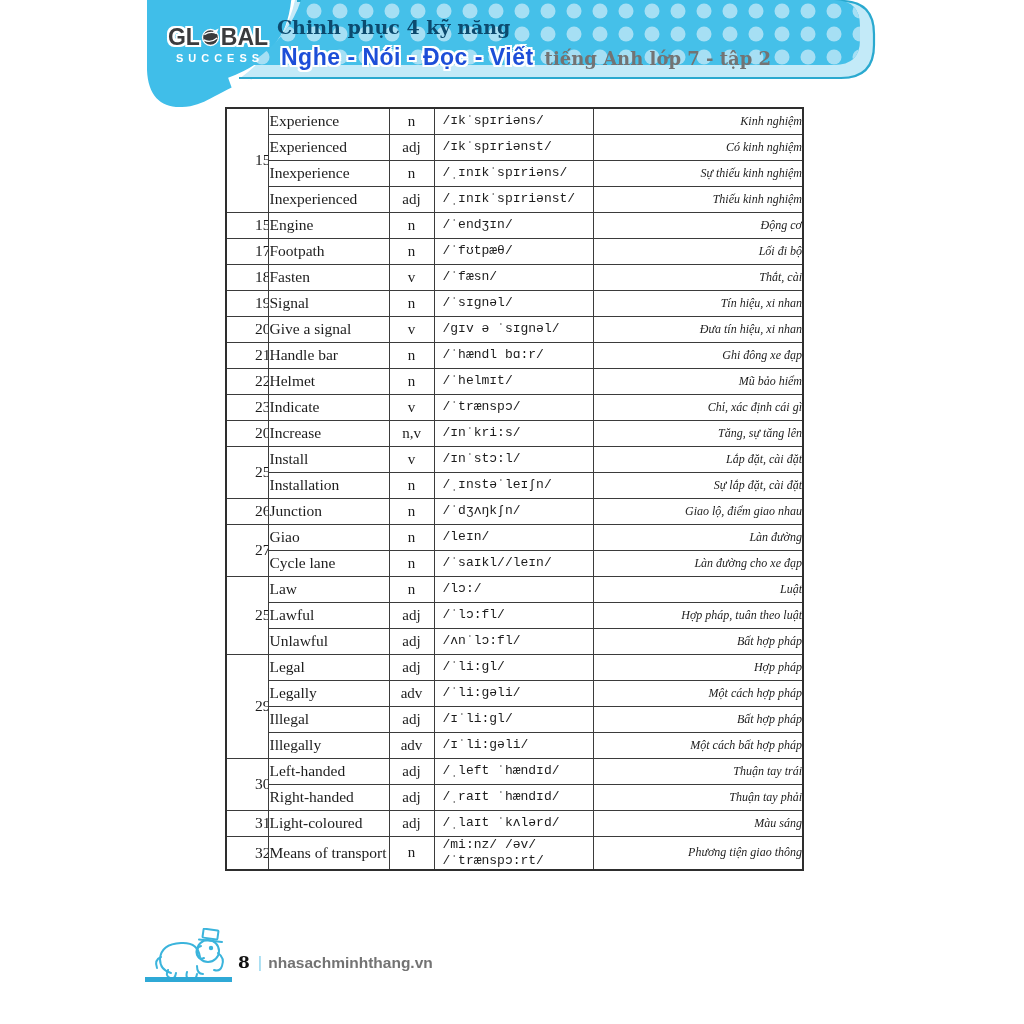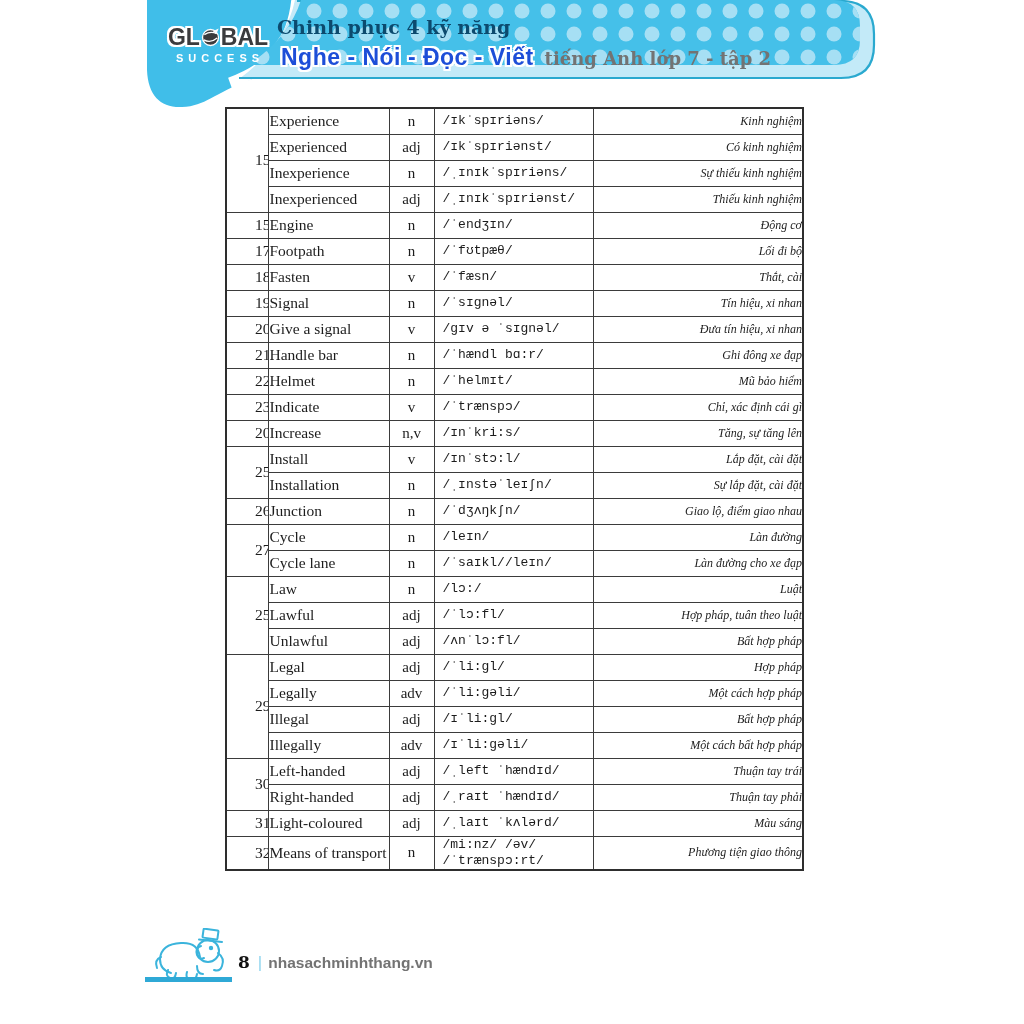--- a/index.html
+++ b/index.html
@@ -206,21 +206,21 @@
         </tr>
         <tr>
           <td class="col-no" rowspan="1">26</td>
           <td class="col-word">Junction</td>
           <td class="col-pos">n</td>
           <td class="col-ipa">/ˈdʒʌŋkʃn/</td>
           <td class="col-meaning">Giao lộ, điểm giao nhau</td>
         </tr>
         <tr>
           <td class="col-no" rowspan="2">27</td>
-          <td class="col-word">Cycle</td>
+          <td class="col-word">Giao</td>
           <td class="col-pos">n</td>
           <td class="col-ipa">/leɪn/</td>
           <td class="col-meaning">Làn đường</td>
         </tr>
         <tr>
           <td class="col-word">Cycle lane</td>
           <td class="col-pos">n</td>
           <td class="col-ipa">/ˈsaɪkl//leɪn/</td>
           <td class="col-meaning">Làn đường cho xe đạp</td>
         </tr>

